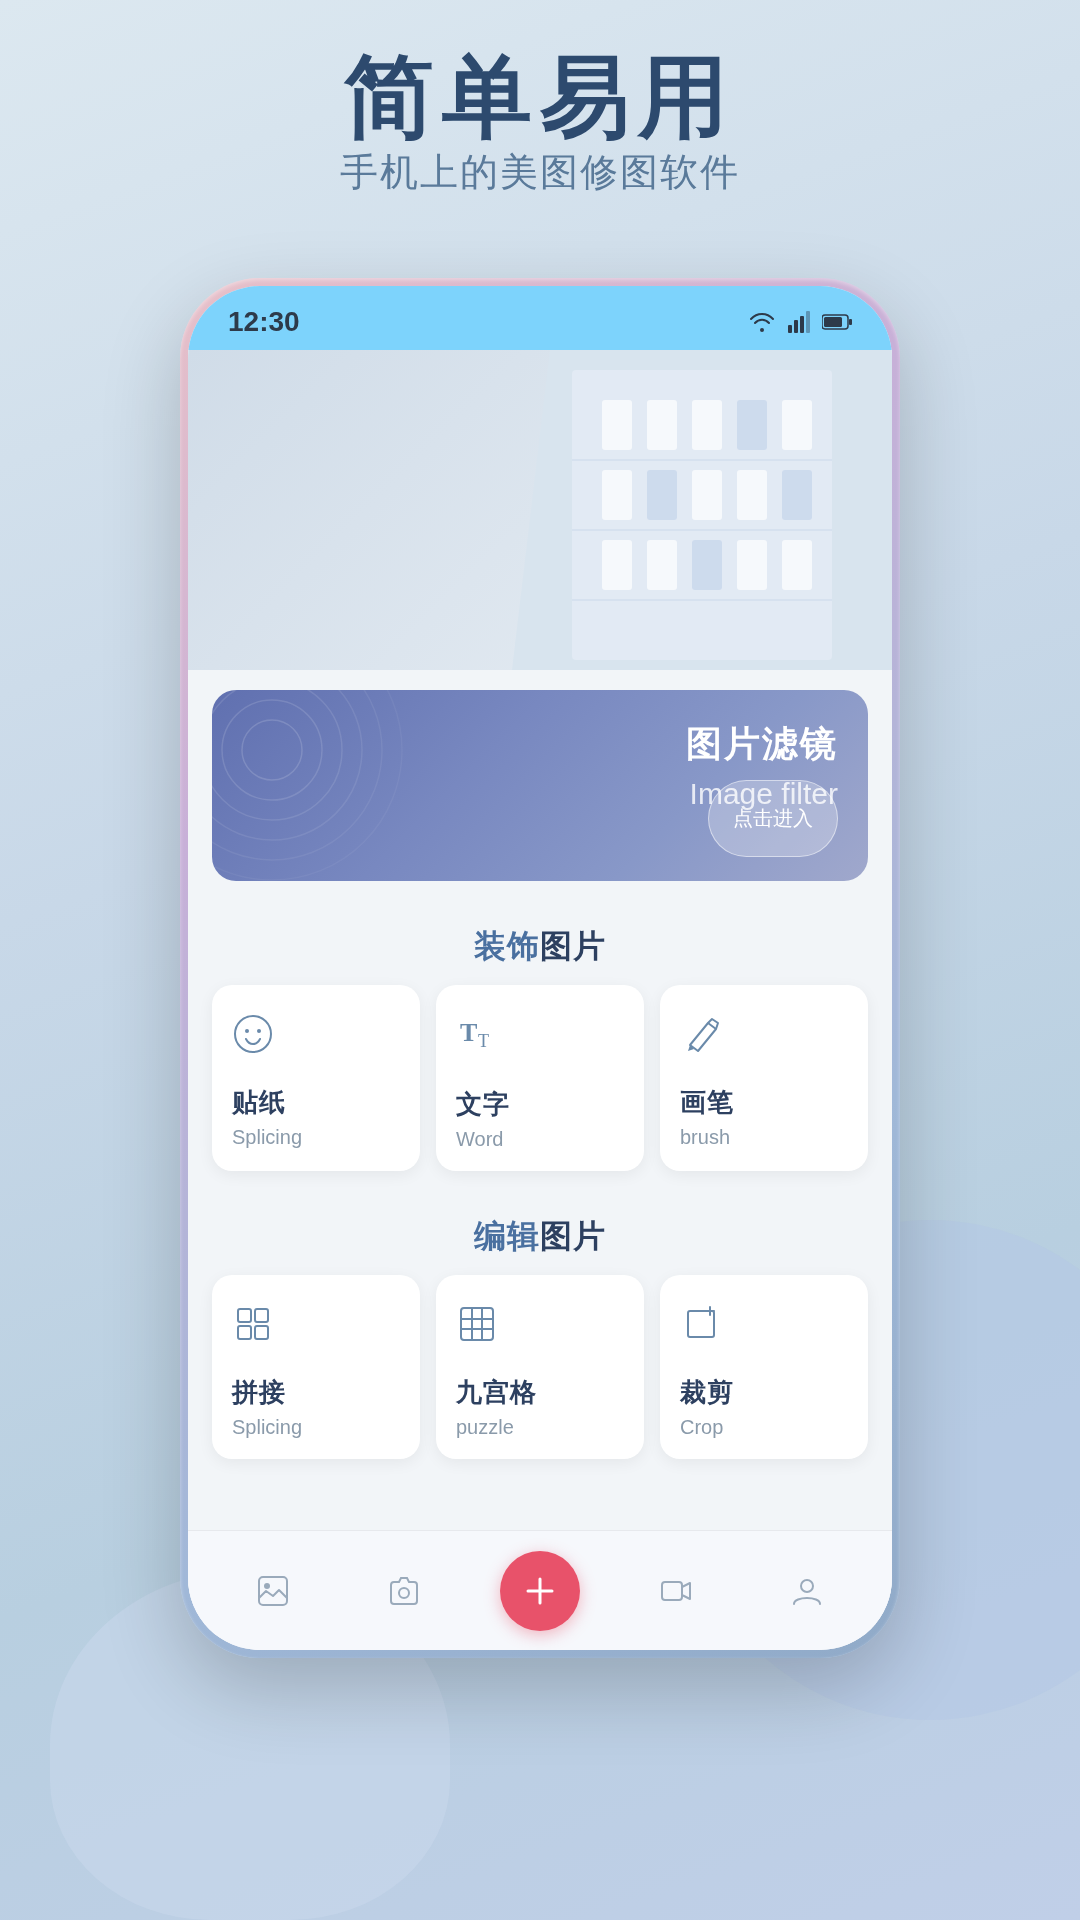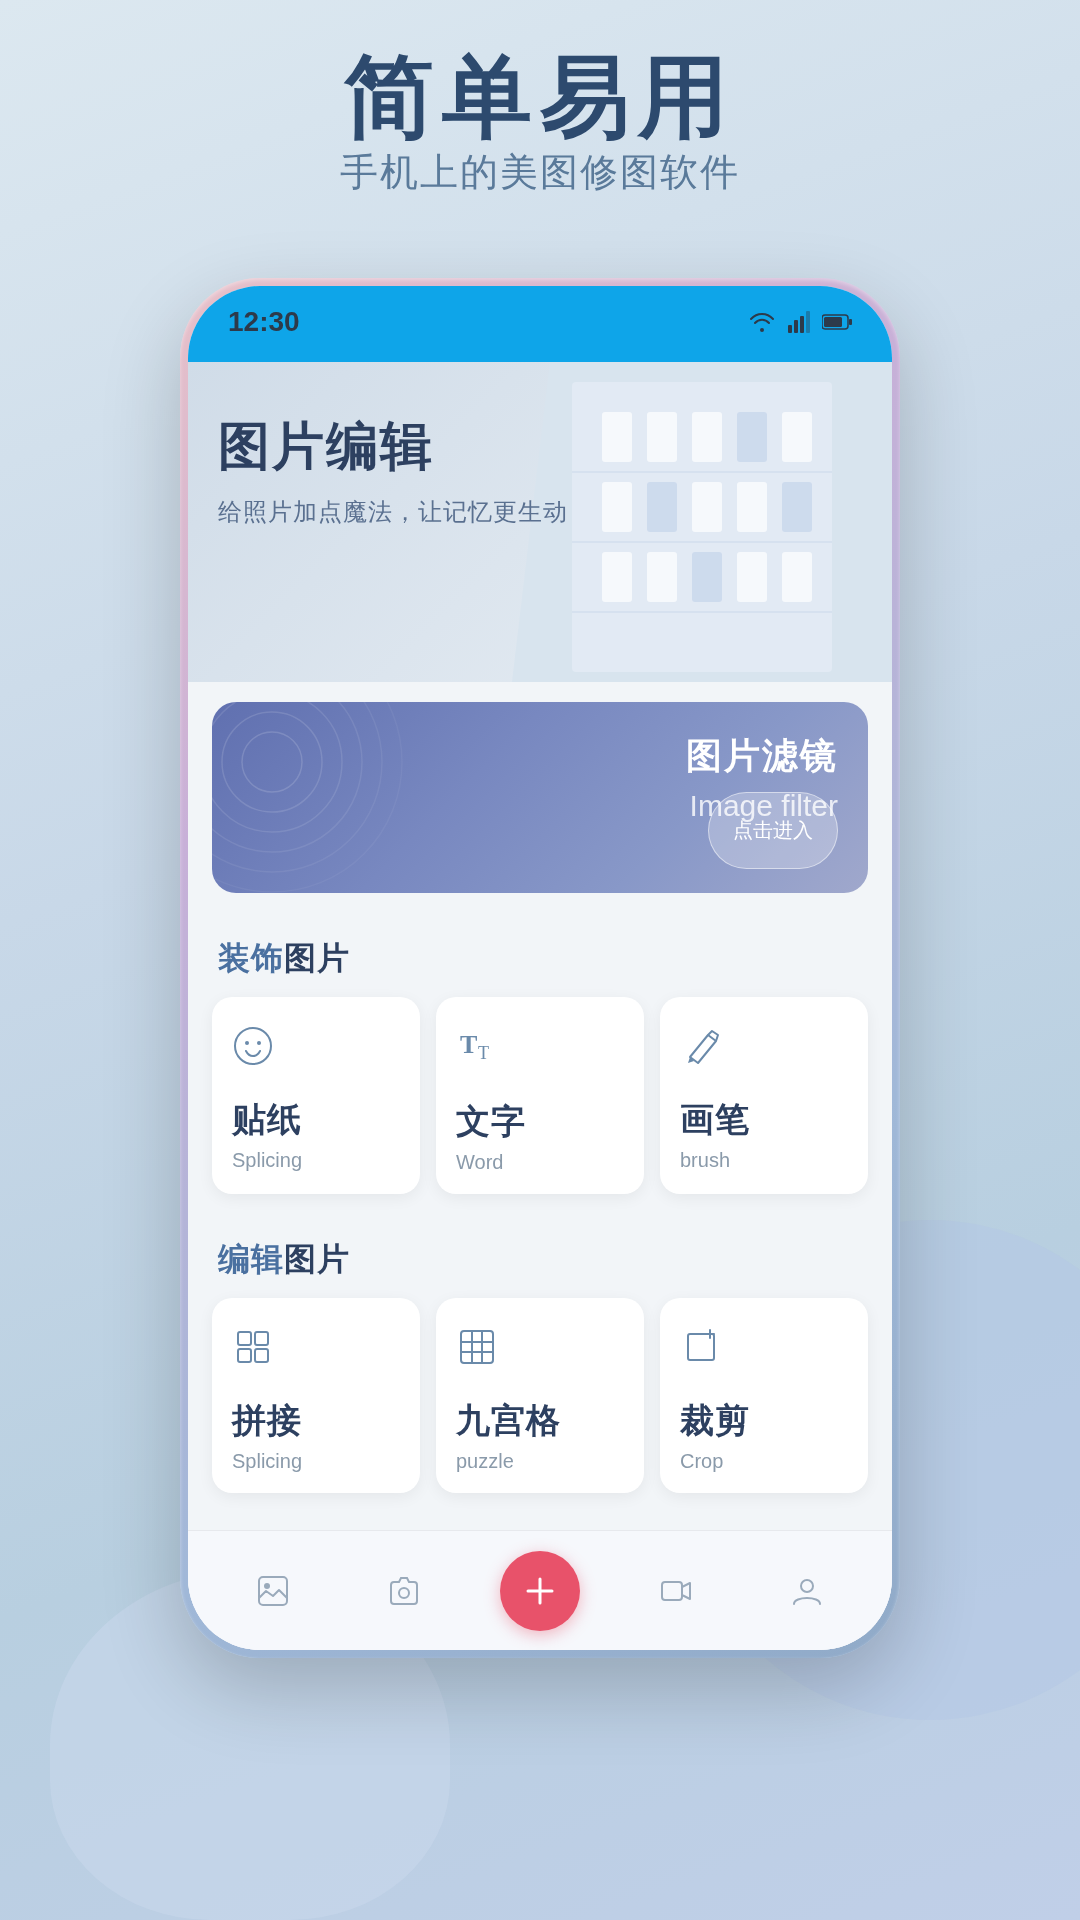--- a/index.html
+++ b/index.html
@@ -77,22 +77,22 @@
       border-radius: 72px;
       overflow: hidden;
       position: relative;
     }
 
     
     .status-bar {
       display: flex;
       justify-content: space-between;
       align-items: center;
-      padding: 20px 40px 24px;
-      background: #0ea5e9;
+      padding: 20px 40px 12px;
+      background: #7dd3fc;
     }
     .status-time {
       font-size: 28px;
       font-weight: 600;
       color: #2d3a4a;
     }
     .status-icons {
       display: flex;
       gap: 12px;
       align-items: center;
@@ -182,20 +182,21 @@
       cursor: pointer;
     }
 
     
     .section-title {
       font-size: 32px;
       font-weight: 700;
       color: #2d4060;
       padding: 24px 30px 16px;
       letter-spacing: 1px;
+      text-align: center;
     }
     .section-title span {
       color: #4a70a0;
     }
 
     
     .feature-grid {
       display: flex;
       gap: 16px;
       padding: 0 24px 20px;
@@ -213,21 +214,21 @@
     }
 
     .feature-icon {
       font-size: 38px;
       color: #5a7090;
       margin-bottom: 24px;
       line-height: 1;
     }
 
     .feature-name-cn {
-      font-size: 34px;
+      font-size: 26px;
       font-weight: 600;
       color: #2d4060;
       letter-spacing: 1px;
     }
     .feature-name-en {
       font-size: 20px;
       color: #8a9aaa;
       margin-top: 6px;
     }
 
@@ -348,24 +349,20 @@
                 <rect x="225" y="190" width="30" height="50" fill="rgba(255,255,255,0.7)" rx="3"></rect>
                 <rect x="270" y="190" width="30" height="50" fill="rgba(255,255,255,0.7)" rx="3"></rect>
 
                 <line x1="60" y1="110" x2="320" y2="110" stroke="rgba(180,200,225,0.5)" stroke-width="1"></line>
                 <line x1="60" y1="180" x2="320" y2="180" stroke="rgba(180,200,225,0.5)" stroke-width="1"></line>
                 <line x1="60" y1="250" x2="320" y2="250" stroke="rgba(180,200,225,0.5)" stroke-width="1"></line>
               </g>
             </svg>
           </div>
 
-          <div class="hero-text">
-            <div class="hero-title">图片编辑</div>
-            <div class="hero-desc">给照片加点魔法，让记忆更生动</div>
-          </div>
         </div>
 
         <div class="filter-card">
 
           <svg class="ring-svg" width="240" height="240" viewBox="0 0 240 240" xmlns="http://www.w3.org/2000/svg">
             <circle cx="80" cy="80" r="30" fill="none" stroke="rgba(255,255,255,0.15)" stroke-width="1.5"></circle>
             <circle cx="80" cy="80" r="50" fill="none" stroke="rgba(255,255,255,0.13)" stroke-width="1.5"></circle>
             <circle cx="80" cy="80" r="70" fill="none" stroke="rgba(255,255,255,0.11)" stroke-width="1.5"></circle>
             <circle cx="80" cy="80" r="90" fill="none" stroke="rgba(255,255,255,0.09)" stroke-width="1.5"></circle>
             <circle cx="80" cy="80" r="110" fill="none" stroke="rgba(255,255,255,0.07)" stroke-width="1.5"></circle>

